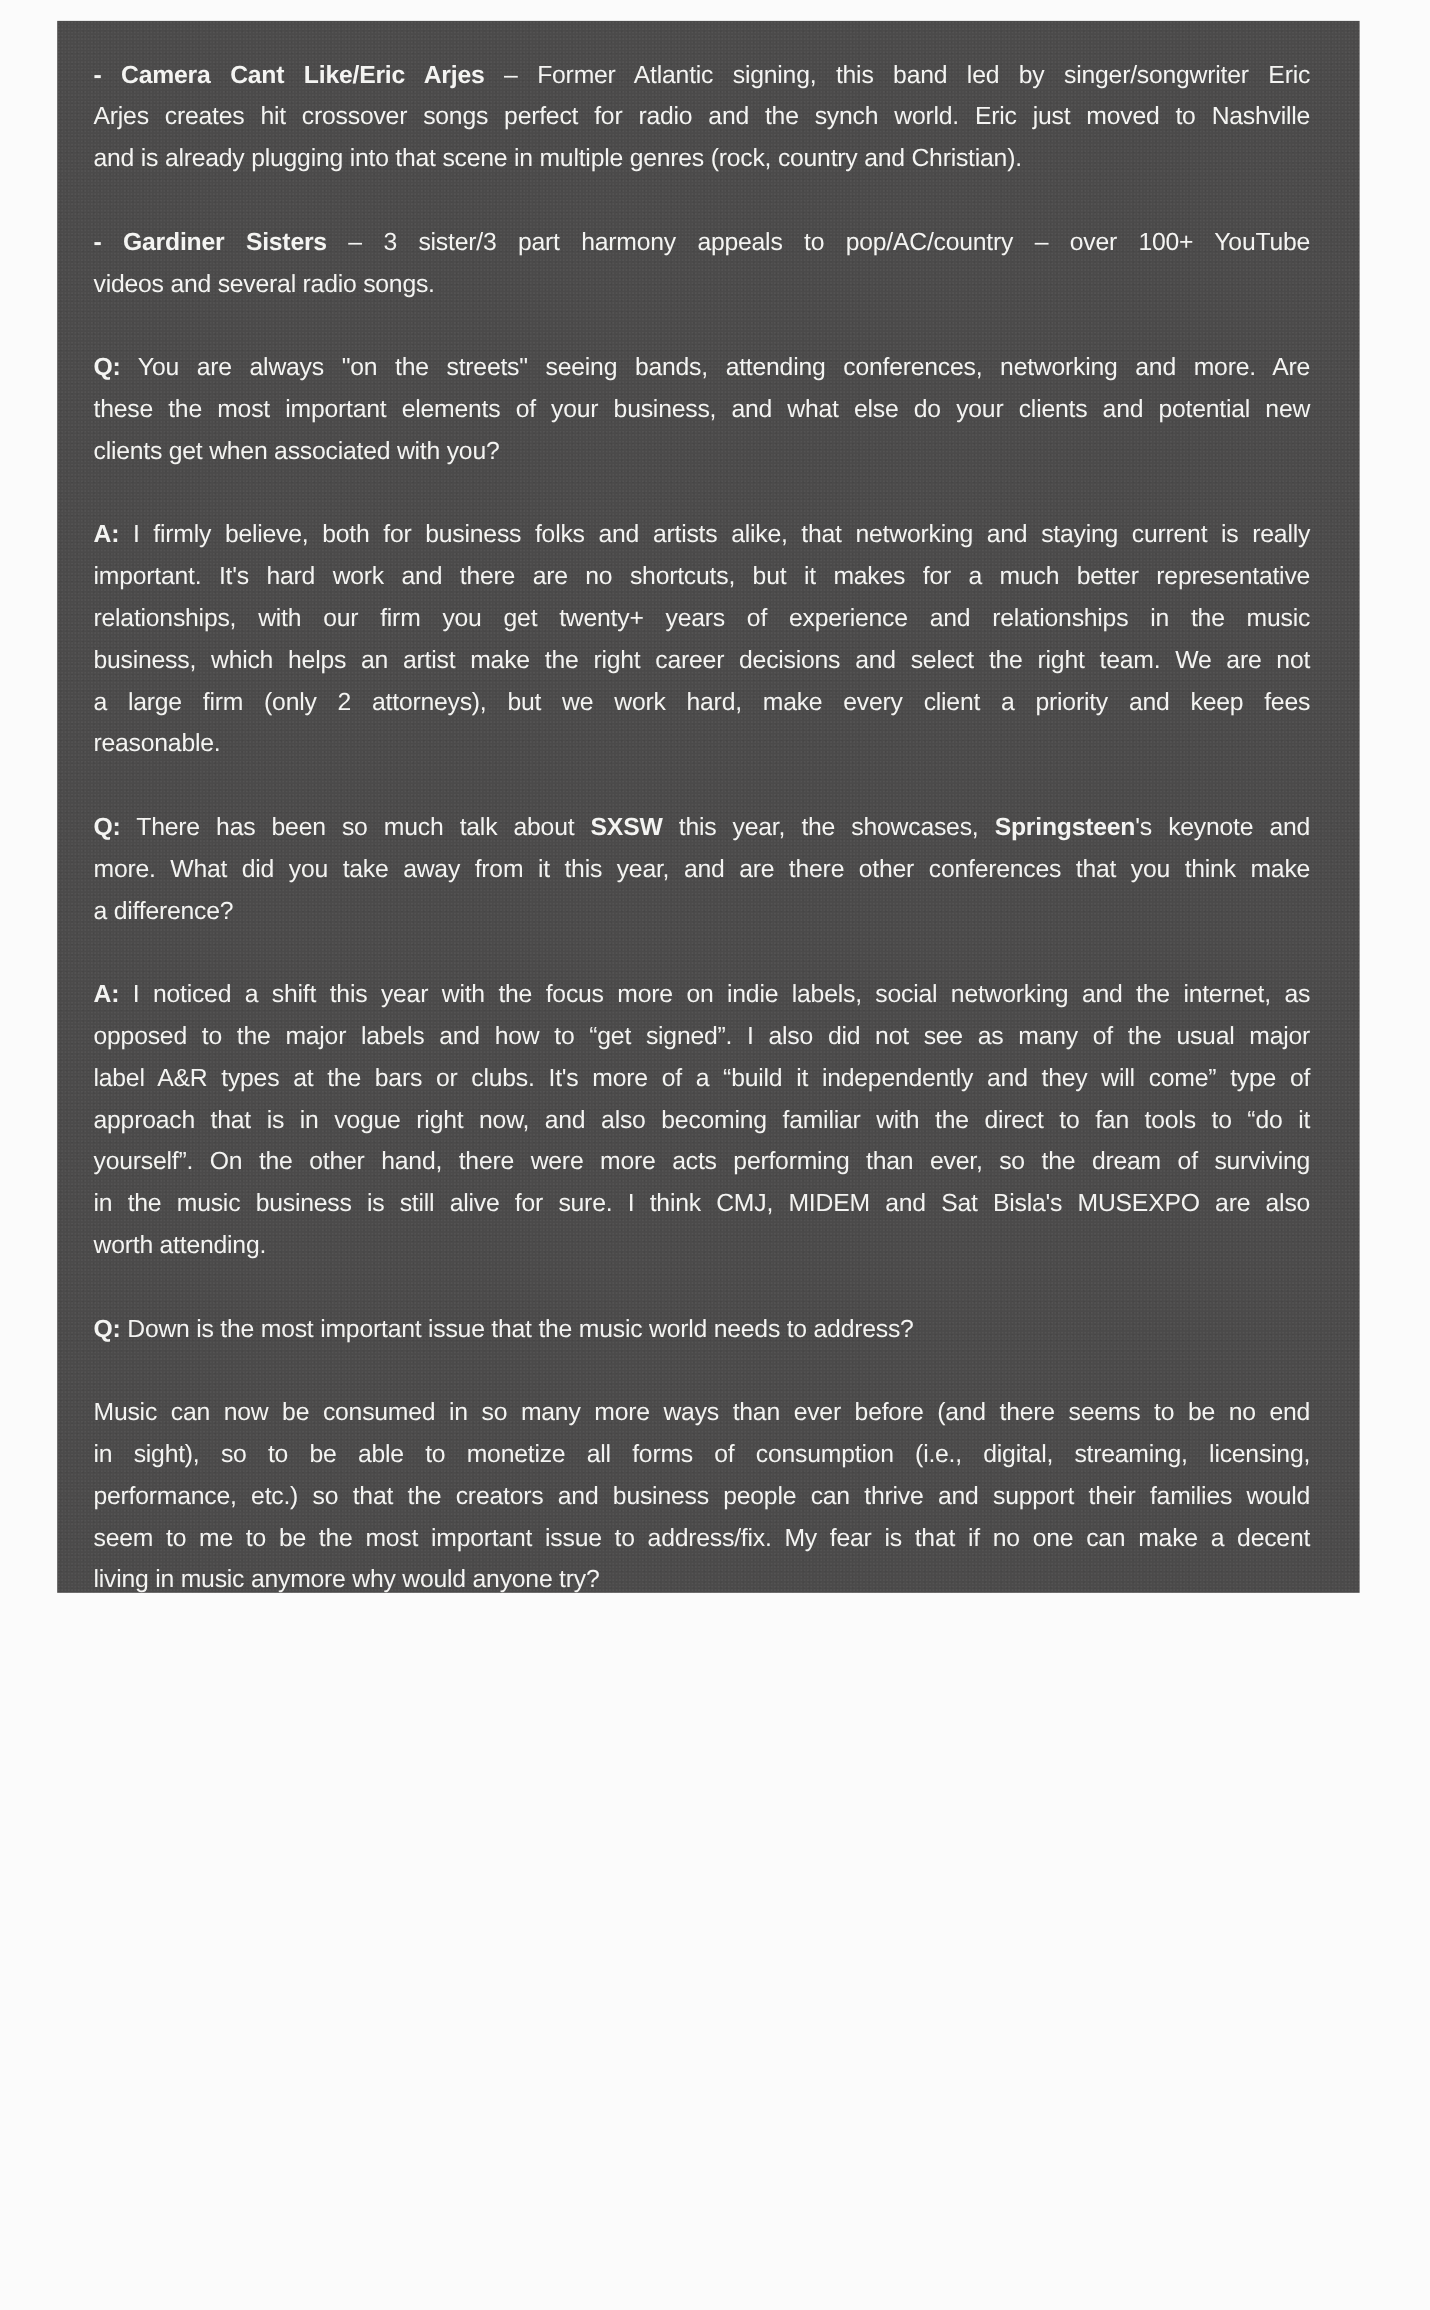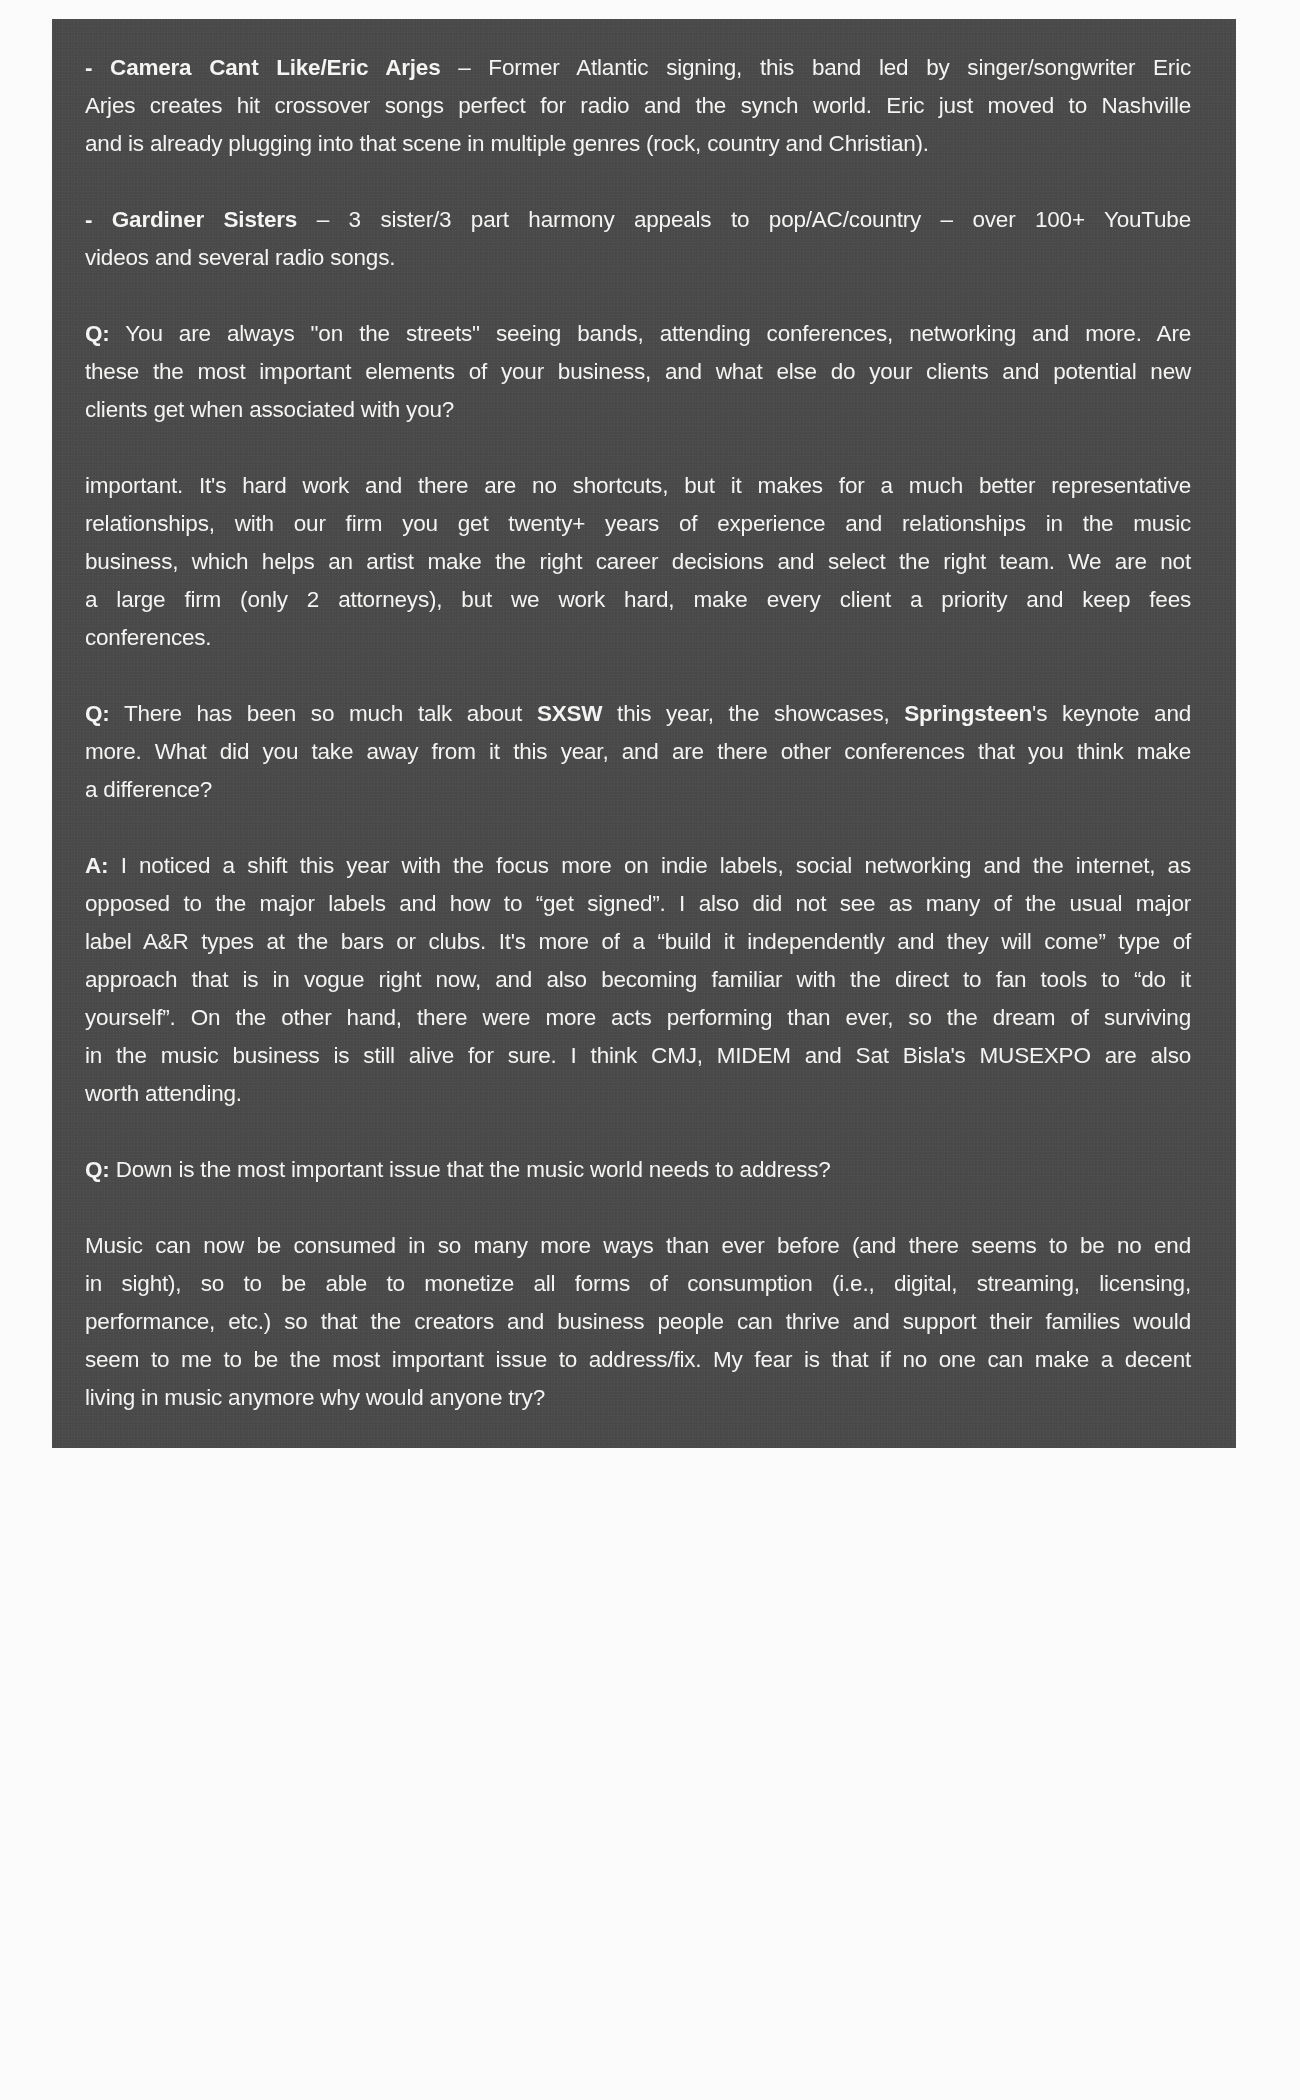--- a/index.html
+++ b/index.html
@@ -61,25 +61,26 @@
       <div class="para">
         <div class="line"><b>- Gardiner Sisters</b><span> – 3 sister/3 part harmony appeals to pop/AC/country – over 100+ YouTube</span></div>
         <div class="line last"><span>videos and several radio songs.</span></div>
       </div>
       <div class="para">
         <div class="line"><b>Q:</b><span>  You are always "on the streets" seeing bands, attending conferences, networking and more.  Are</span></div>
         <div class="line"><span>these the most important elements of your business, and what else do your clients and potential new</span></div>
         <div class="line last"><span>clients get when associated with you?</span></div>
       </div>
       <div class="para">
+        <div class="line"><b>A:</b><span> I firmly believe, both for business folks and artists alike, that networking and staying current is really</span></div>
         <div class="line"><span>important.  It's hard work and there are no shortcuts, but it makes for a much better representative</span></div>
         <div class="line"><span>relationships, with our firm you get twenty+ years of experience and relationships in the music</span></div>
         <div class="line"><span>business, which helps an artist make the right career decisions and select the right team.  We are not</span></div>
         <div class="line"><span>a large firm (only 2 attorneys), but we work hard, make every client a priority and keep fees</span></div>
-        <div class="line last"><span>conferences.</span></div>
+        <div class="line last"><span>reasonable.</span></div>
       </div>
       <div class="para">
         <div class="line"><b>Q:</b><span>  There has been so much talk about </span><b>SXSW</b><span> this year, the showcases, </span><b>Springsteen</b><span>'s keynote and</span></div>
         <div class="line"><span>more.  What did you take away from it this year, and are there other conferences that you think make</span></div>
         <div class="line last"><span>a difference?</span></div>
       </div>
       <div class="para">
         <div class="line"><b>A:</b><span> I noticed a shift this year with the focus more on indie labels, social networking and the internet, as</span></div>
         <div class="line"><span>opposed to the major labels and how to “get signed”.  I also did not see as many of the usual major</span></div>
         <div class="line"><span>label A&amp;R types at the bars or clubs.  It's more of a “build it independently and they will come” type of</span></div>

